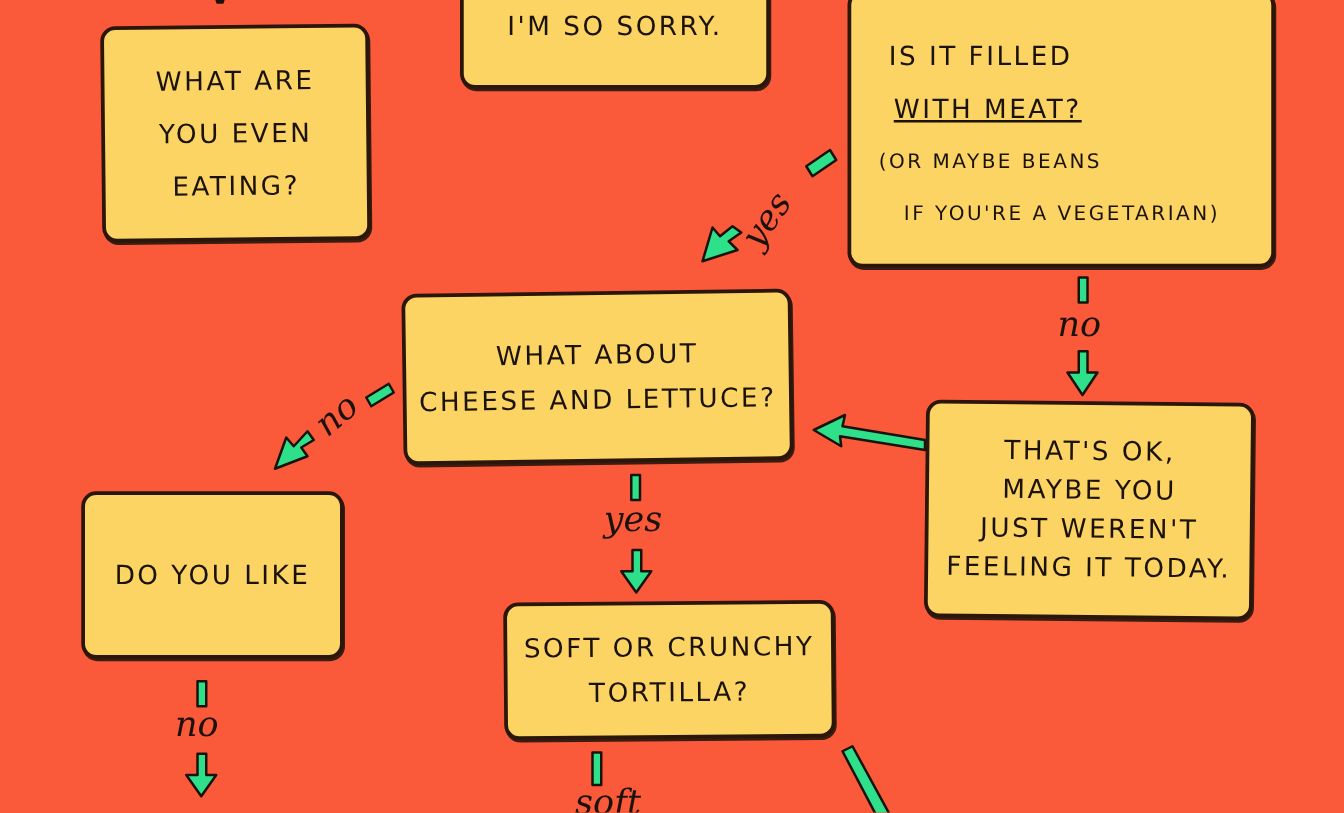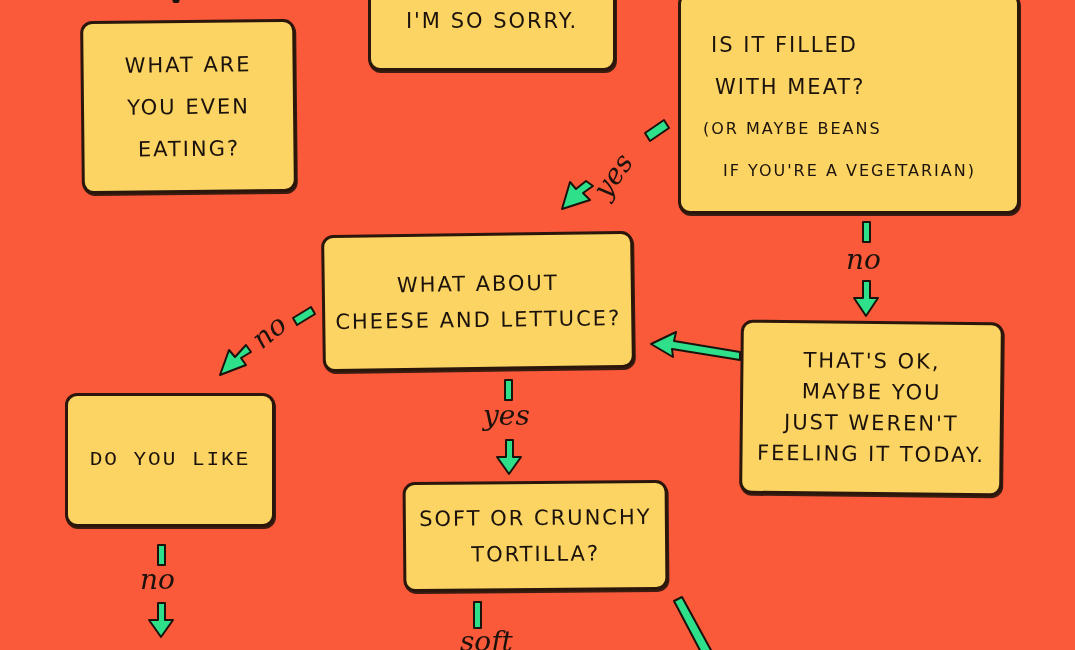--- a/index.html
+++ b/index.html
@@ -83,38 +83,38 @@
     <span class="line">You Even</span>
     <span class="line">Eating?</span>
   </div>
 
   <div class="box" style="left:368px; top:-20px; width:248px; height:91px; border-top-left-radius:4px; border-top-right-radius:4px; justify-content:flex-end; padding-bottom:26px;">
     <span class="line">I'm so sorry.</span>
   </div>
 
   <div class="box" style="left:678px; top:-8px; width:342px; height:222px; align-items:flex-start; padding-left:30px; padding-top:10px;">
     <span class="line">Is it Filled</span>
-    <span class="line" style="padding-left:4px;">With Meat?</span>
+    <span class="line" style="padding-left:4px;text-decoration:underline;">With Meat?</span>
     <span class="line small" style="margin-left:-8px;">(or maybe beans</span>
     <span class="line small" style="padding-left:12px;text-align:center;">if you're a vegetarian)</span>
   </div>
 
   <div class="box" style="left:322px; top:233px; width:312px; height:137px; transform: rotate(-0.8deg);">
     <span class="line" style="line-height:36px;">What About</span>
     <span class="line" style="line-height:36px;">Cheese and Lettuce?</span>
   </div>
 
   <div class="box" style="left:740px; top:321px; width:263px; height:174px; transform: rotate(0.6deg);">
     <span class="line" style="line-height:31px;">That's ok,</span>
     <span class="line" style="line-height:31px;">Maybe You</span>
     <span class="line" style="line-height:31px;">Just Weren't</span>
     <span class="line" style="line-height:31px;">Feeling It Today.</span>
   </div>
 
-  <div class="box" style="left:65px; top:393px; width:210px; height:134px;font-family:Liberation Mono, monospace;">
+  <div class="box" style="left:65px; top:393px; width:210px; height:134px;">
     <span class="line">Do You Like</span>
   </div>
 
   <div class="box" style="left:403px; top:481px; width:265px; height:110px; transform: rotate(-0.5deg);">
     <span class="line" style="line-height:36px;">Soft or Crunchy</span>
     <span class="line" style="line-height:36px;">Tortilla?</span>
   </div>
 
   <span class="label" style="left:590px; top:162px; transform: rotate(-55deg);">yes</span>
   <span class="label" style="left:846px; top:246px;">no</span>

